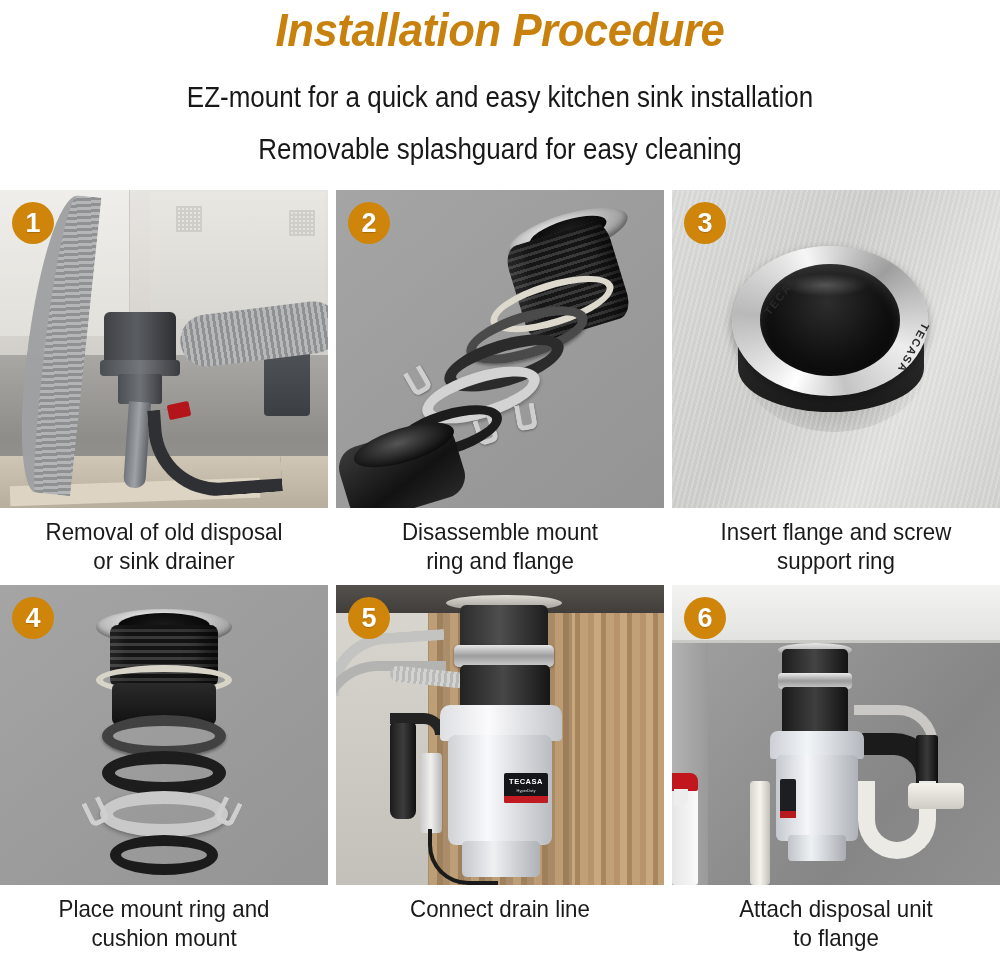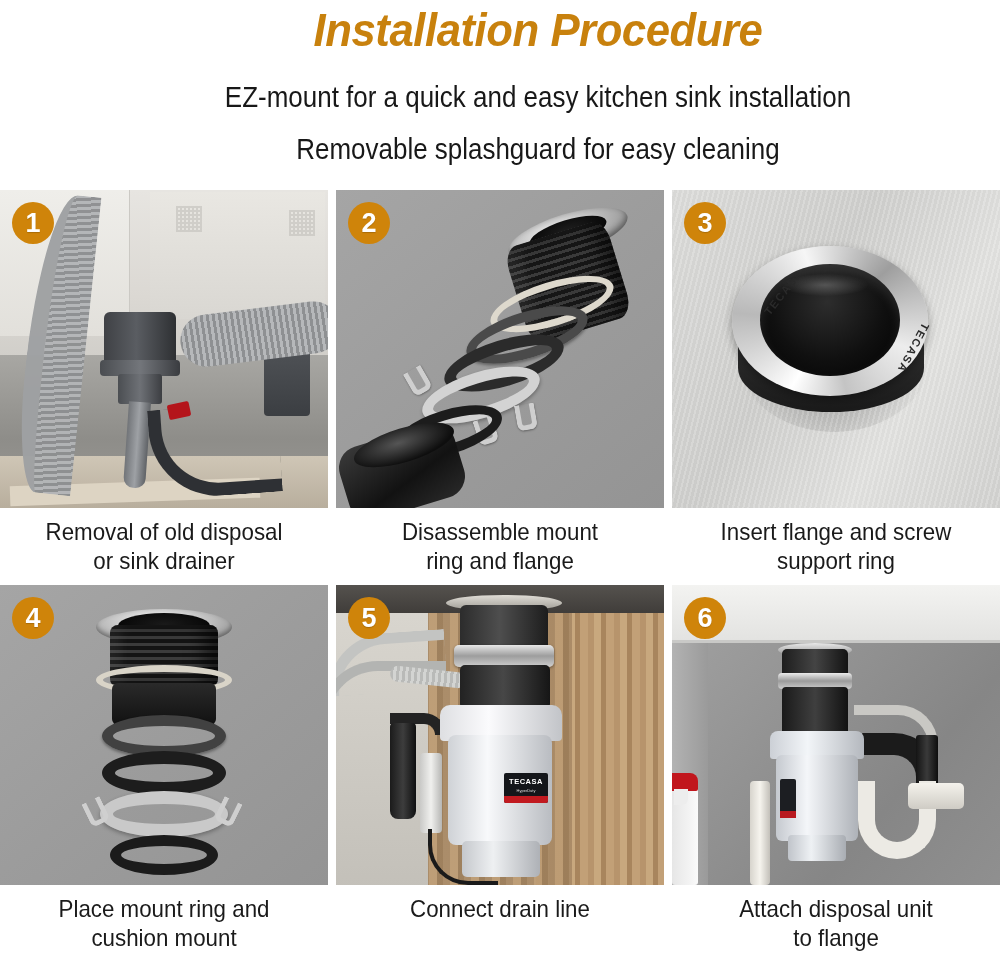--- a/index.html
+++ b/index.html
@@ -11,21 +11,20 @@
     background: #ffffff;
     font-family: "Liberation Sans", "DejaVu Sans", sans-serif;
     overflow: hidden;
   }
 
   .page {
     position: relative;
     width: 996px;
     height: 956px;
     background: #ffffff;
-    padding-left: 38px;
   }
 
   
   .header {
     width: 1000px;
     padding-top: 2px;
     text-align: center;
   }
 
   .main-title {

